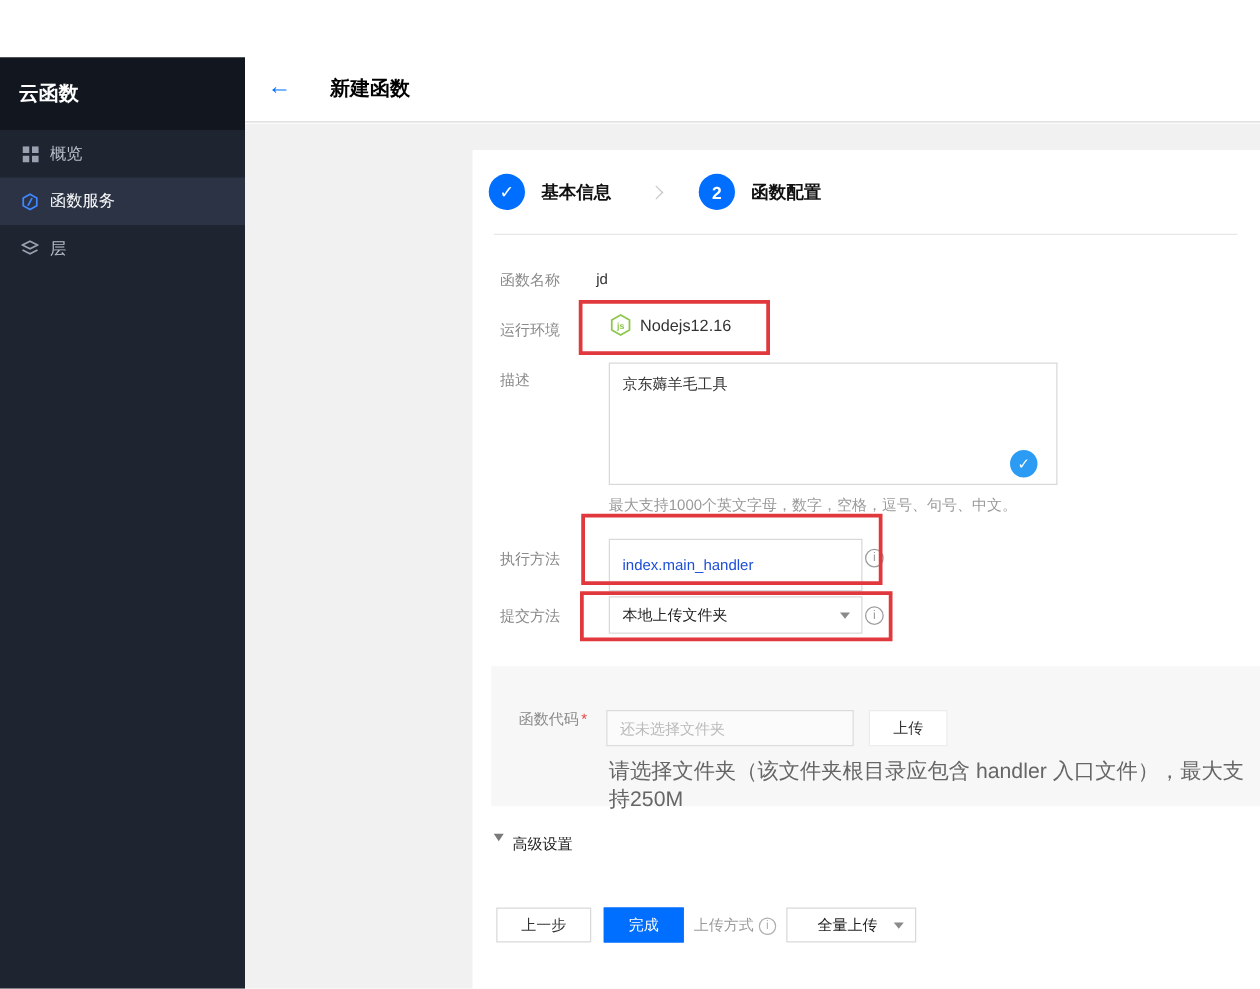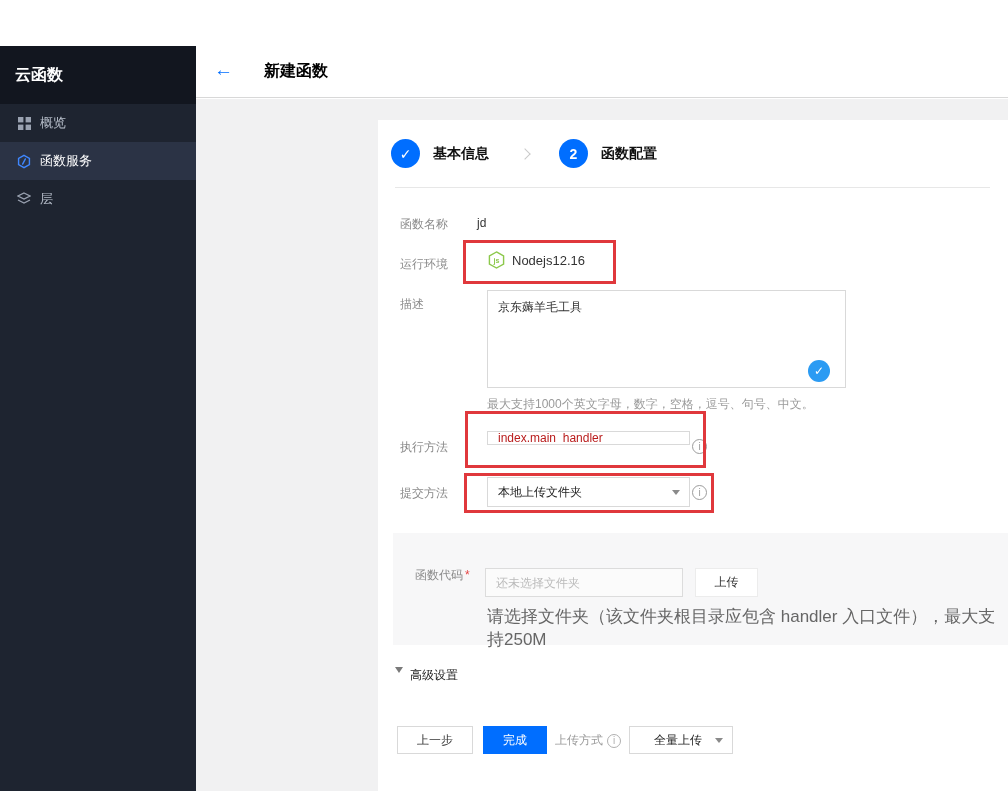--- a/index.html
+++ b/index.html
@@ -42,21 +42,21 @@
   .step-chev { width:8px; height:8px; border-right:1.6px solid #c9c9c9; border-bottom:1.6px solid #c9c9c9; transform:rotate(-45deg); margin:0 30px 0 32px; }
   .steps-divider { position:absolute; left:17px; right:18px; top:67px; border-top:1px solid #e7e7e7; }
 
   
   .flabel { position:absolute; left:22px; font-size:12px; color:#8a8a8a; }
   .fvalue { position:absolute; font-size:12px; color:#333; }
   .runtime-wrap { position:absolute; left:110px; top:131px; display:flex; align-items:center; gap:7px; font-size:13px; color:#333; }
   .desc-box { position:absolute; left:109px; top:170px; width:359px; height:98px; border:1px solid #d9d9d9; padding:8px 10px; font-size:12px; color:#333; font-family:"Liberation Sans","DejaVu Sans",sans-serif; resize:none; outline:none; background:#fff; }
   .valid-dot { position:absolute; left:430px; top:240px; width:22px; height:22px; border-radius:50%; background:#2b9bf3; color:#fff; font-size:12px; font-weight:bold; display:flex; align-items:center; justify-content:center; }
   .hint { position:absolute; font-size:12px; color:#9a9a9a;text-align:center; }
-  .txt-input { position:absolute; height:14px; border:1px solid #d9d9d9; padding:0 10px; font-size:12px; color:#b91c1c; outline:none; background:#fff; font-family:"Liberation Sans","DejaVu Sans",sans-serif; }
+  .txt-input { position:absolute; height:42px; border:1px solid #d9d9d9; padding:0 10px; font-size:12px; color:#1d4ed8; outline:none; background:#fff; font-family:"Liberation Sans","DejaVu Sans",sans-serif; }
   .fake-select { position:absolute; height:30px; border:1px solid #d9d9d9; background:#fff; font-size:12px; color:#222; line-height:28px; padding-left:10px; cursor:pointer; }
   .sel-caret { position:absolute; right:9px; top:12px; width:0; height:0; border-left:4px solid transparent; border-right:4px solid transparent; border-top:5px solid #8a8a8a; }
   .info-icon { position:absolute; width:15px; height:15px; border-radius:50%; border:1px solid #9c9c9c; color:#9c9c9c; font-size:10px; display:flex; align-items:center; justify-content:center; cursor:pointer; background:#fff; }
 
   
   .anno { position:absolute; border:3px solid #e0383c; z-index:15; pointer-events:none; }
   .anno-runtime { left:85px; top:120px; width:153px; height:44px; }
   .anno-handler { left:87px; top:291px; width:241px; height:57px; }
   .anno-submit  { left:86px; top:353px; width:250px; height:40px; }
 

